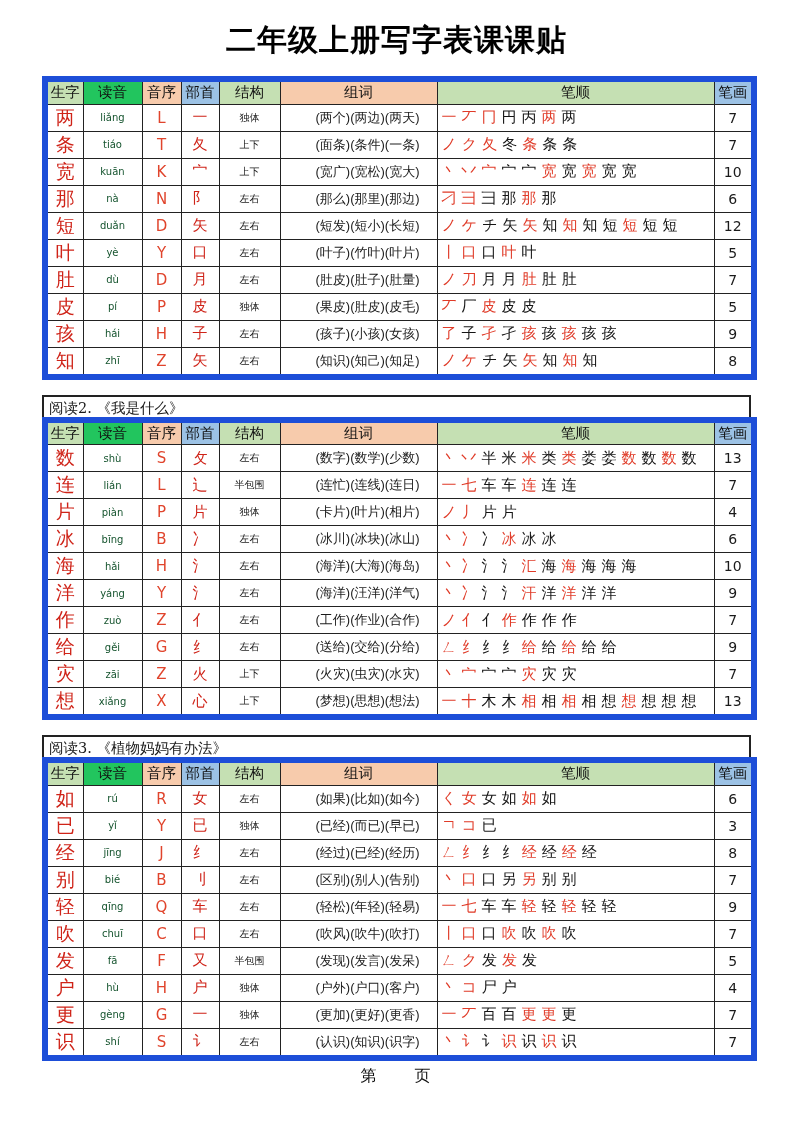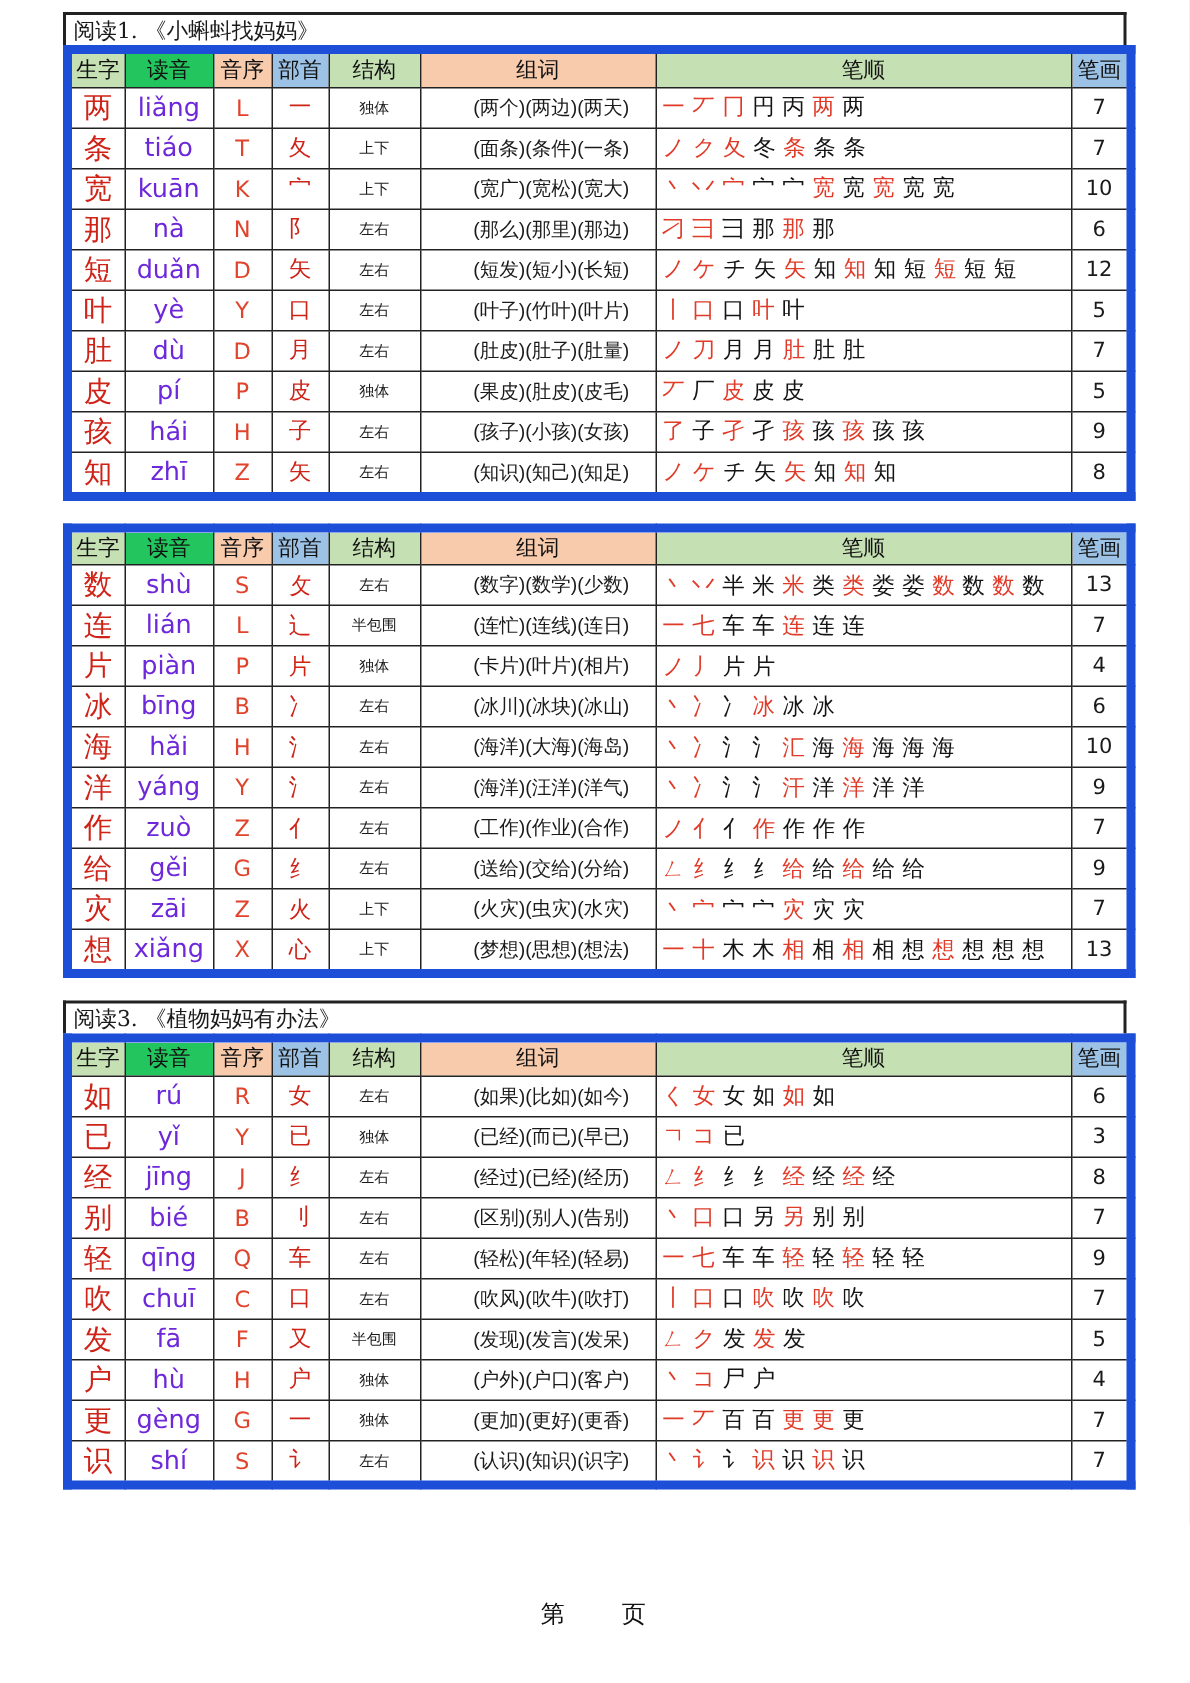--- a/index.html
+++ b/index.html
@@ -36,44 +36,44 @@
   col.w0{width:38px}col.w1{width:59px}col.w2{width:39px}col.w3{width:38px}
   col.w4{width:61px}col.w5{width:157px}col.w6{width:277px}col.w7{width:40px}
   th.tone-green{background:#c5e0b3;}
   th.tone-yellow{background:#22c55e;}
   th.tone-peach{background:#f7cbac;}
   th.tone-blue{background:#9cc2e5;text-align:center;}
   td.char{
     color:#cf2318;font-size:19px;text-align:center;
     font-family:"DejaVu Serif",serif;
   }
-  td.pinyin{font-size:17px;text-align:center;color:#6d28d9;font-family:"DejaVu Sans",sans-serif;}
+  td.pinyin{font-size:10px;text-align:center;color:#14532d;font-family:"DejaVu Sans",sans-serif;}
   td.initial{color:#e0442c;font-size:15px;text-align:center;font-family:"DejaVu Sans",sans-serif;}
   td.radical{color:#cf2318;font-size:15px;text-align:center;font-family:"DejaVu Serif",serif;}
   td.structure{font-size:10px;text-align:center;font-family:"DejaVu Serif",serif;}
   td.words{font-size:13px;text-align:center;padding-left:18px;font-family:Liberation Sans, sans-serif;letter-spacing:0px;}
   td.strokes{font-size:15px;text-align:left;padding-left:4px;font-family:"DejaVu Serif",serif;}
   td.strokes span{margin-right:5px;display:inline-block;}
   td.strokes span.sr{color:#e03b28;}
   td.strokes span.sb{color:#141414;}
   td.count{font-size:14px;text-align:center;font-family:"DejaVu Sans",sans-serif;}
   .page-footer{
     position:absolute;left:0;top:1066px;width:793px;text-align:center;
     font-size:16px;color:#111;letter-spacing:2px;
     font-family:"DejaVu Sans",sans-serif;
   }
 </style>
 </head>
 <body>
 
 <div class="sheet">
+  <h1 class="doc-title">二年级上册写字表课课贴</h1>
 
   <div id="tables">
   <section class="tblsec">
-    <div class="caption">阅读1. 《小蝌蚪找妈妈》</div>
     <table class="grid">
       <colgroup>
         <col class="w0">
             <col class="w1">
             <col class="w2">
             <col class="w3">
         <col class="w4">
             <col class="w5">
             <col class="w6">
             <col class="w7">
@@ -198,20 +198,21 @@
     <td class="structure">左右</td>
     <td class="words">(知识)(知己)(知足)</td>
     <td class="strokes"><span class="sr">ノ</span><span class="sr">ケ</span><span class="sb">チ</span><span class="sb">矢</span><span class="sr">矢</span><span class="sb">知</span><span class="sr">知</span><span class="sb">知</span></td>
     <td class="count">8</td>
   </tr>
 </tbody>
     </table>
   </section>
 
   <section class="tblsec">
+    <div class="caption">阅读2. 《我是什么》</div>
     <table class="grid">
       <colgroup>
         <col class="w0">
             <col class="w1">
             <col class="w2">
             <col class="w3">
         <col class="w4">
             <col class="w5">
             <col class="w6">
             <col class="w7">

